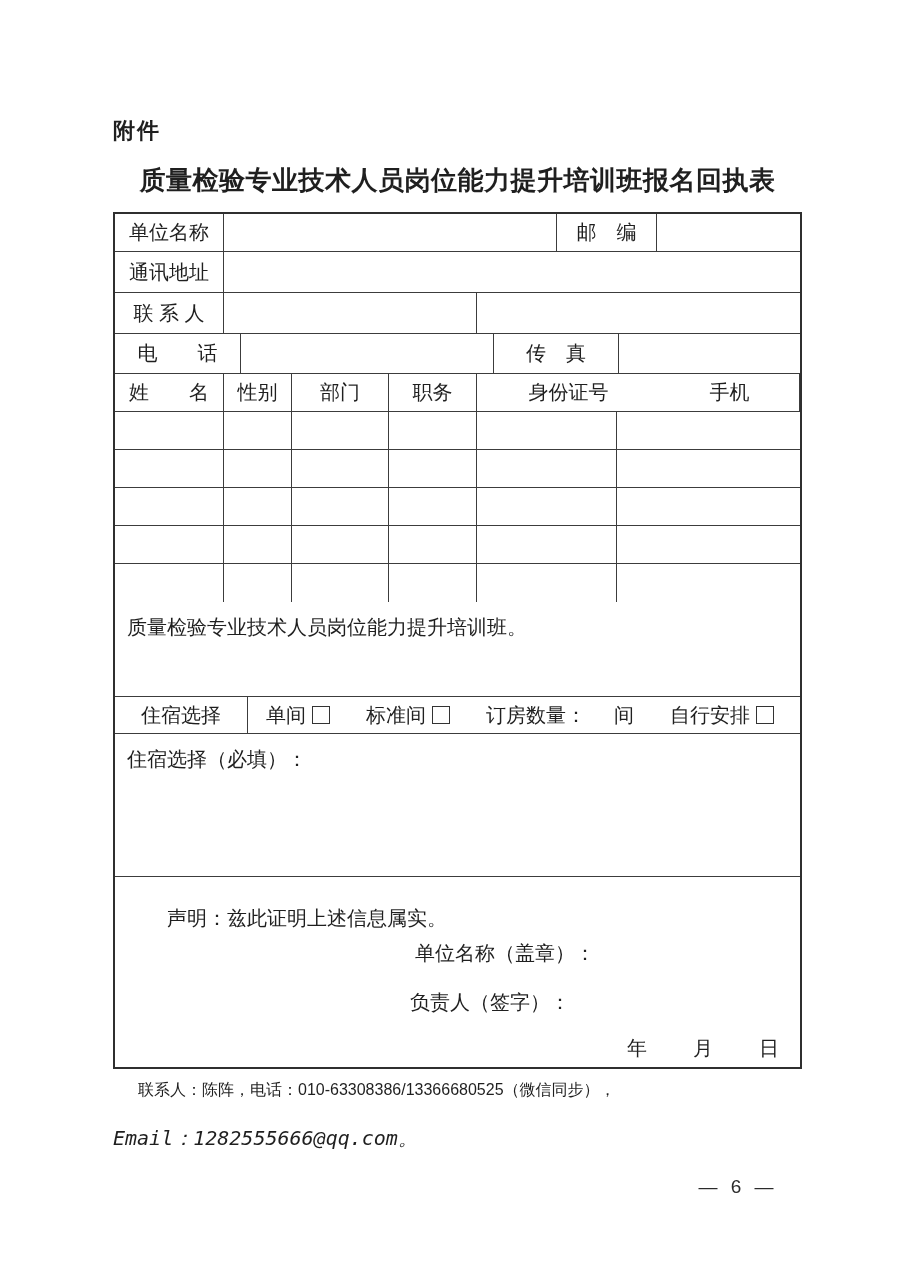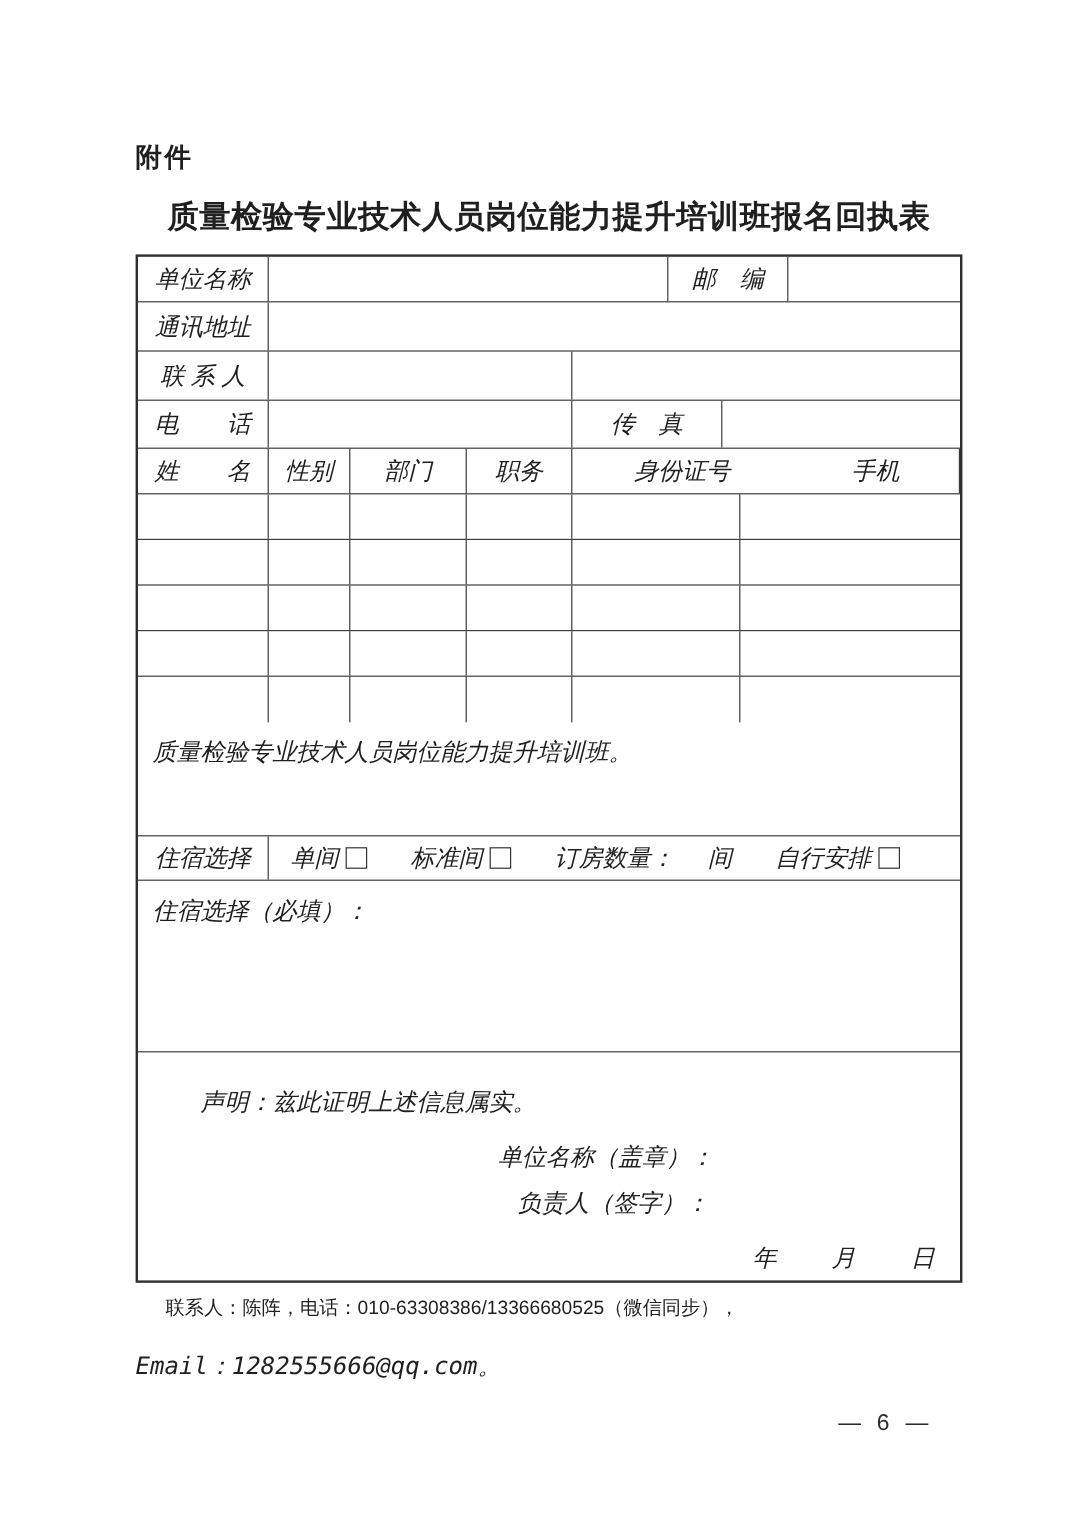--- a/index.html
+++ b/index.html
@@ -11,21 +11,21 @@
     position:absolute;left:113px;top:116px;font-size:22px;font-weight:600;letter-spacing:2px;
   }
   .title{
     position:absolute;left:113px;top:163px;width:689px;margin:0;text-align:center;
     font-size:26px;font-weight:700;letter-spacing:0.5px;white-space:nowrap;
   }
   .form-table{
     position:absolute;left:113px;top:212px;width:689px;
     border:2px solid #2f2f2f;box-sizing:border-box;
   }
-  .row{display:flex;border-bottom:1.5px solid #3c3c3c;box-sizing:border-box;font-style:italic;}
+  .row{display:flex;border-bottom:1.5px solid #3c3c3c;box-sizing:border-box;}
   .row:last-child{border-bottom:none;}
   .cell{
     box-sizing:border-box;border-right:1.5px solid #3c3c3c;
     display:flex;align-items:center;font-size:20px;
   }
   .cell.last{border-right:none;flex:1;}
   .cell.label{justify-content:center;white-space:pre;}
   .remark-cell{display:block;padding:7px 12px 0 12px;font-size:20px;line-height:37px;}
   .remark-line1{text-indent:2.1em;white-space:nowrap;}
   .blank-underline{
@@ -35,22 +35,22 @@
   .accom-content{padding-left:18px;gap:36px;}
   .accom-item{display:flex;align-items:center;white-space:nowrap;}
   .checkbox{
     display:inline-block;width:16px;height:16px;border:1.5px solid #333;
     margin-left:6px;background:#fff;
   }
   .booking-unit{margin-left:28px;}
   .focus-cell{display:block;padding:12px 12px;font-size:20px;}
   .decl-cell{position:relative;display:block;font-size:20px;}
   .decl-statement{position:absolute;left:52px;top:28px;white-space:nowrap;}
-  .decl-seal{position:absolute;left:300px;top:74px;white-space:nowrap;}
-  .decl-sign{position:absolute;left:316px;top:112px;white-space:nowrap;}
+  .decl-seal{position:absolute;left:300px;top:63px;white-space:nowrap;}
+  .decl-sign{position:absolute;left:295px;top:112px;white-space:nowrap;}
   .decl-date{position:absolute;left:512px;top:158px;white-space:pre;letter-spacing:2px;}
   .footer-line1{position:absolute;left:113px;top:1080px;font-size:16px;white-space:nowrap;margin-left:25px;}
   .footer-line2{position:absolute;left:113px;top:1125px;font-size:20px;font-family:"DejaVu Sans Mono","Liberation Mono",monospace;white-space:nowrap;font-style:italic;}
   .page-number{
     position:absolute;left:668px;top:1176px;width:140px;text-align:center;
     font-size:19px;color:#2b2b2b;letter-spacing:4px;white-space:nowrap;
   }
 </style>
 </head>
 <body>
@@ -75,21 +75,21 @@
       <div class="cell last"></div>
     </div>
 
     <div class="row" style="height:41px">
       <div class="cell label" style="width:109px">联 系 人</div>
       <div class="cell" style="width:253px"></div>
       <div class="cell last"></div>
     </div>
 
     <div class="row" style="height:40px">
-      <div class="cell label" style="width:109px">电　　话</div>
+      <div class="cell label" style="width:126px">电　　话</div>
       <div class="cell" style="width:253px"></div>
       <div class="cell label" style="width:125px">传　真</div>
       <div class="cell last"></div>
     </div>
 
     <div class="row" style="height:38px">
       <div class="cell label" style="width:109px">姓　　名</div>
       <div class="cell label" style="width:68px">性别</div>
       <div class="cell label" style="width:97px">部门</div>
       <div class="cell label" style="width:88px">职务</div>
@@ -144,21 +144,21 @@
   </div>
 </div>
 
     <div class="row" style="height:95px">
       <div class="cell last remark-cell">
         <div class="remark-line2">质量检验专业技术人员岗位能力提升培训班。</div>
       </div>
     </div>
 
     <div class="row" style="height:37px">
-      <div class="cell label" style="width:109px">住宿选择</div>
+      <div class="cell label" style="width:133px">住宿选择</div>
       <div class="cell last accom-content">
         <span class="accom-item">
             <span>单间</span>
             <span class="checkbox"></span>
           </span>
         <span class="accom-item">
             <span>标准间</span>
             <span class="checkbox"></span>
           </span>
         <span class="accom-item">

